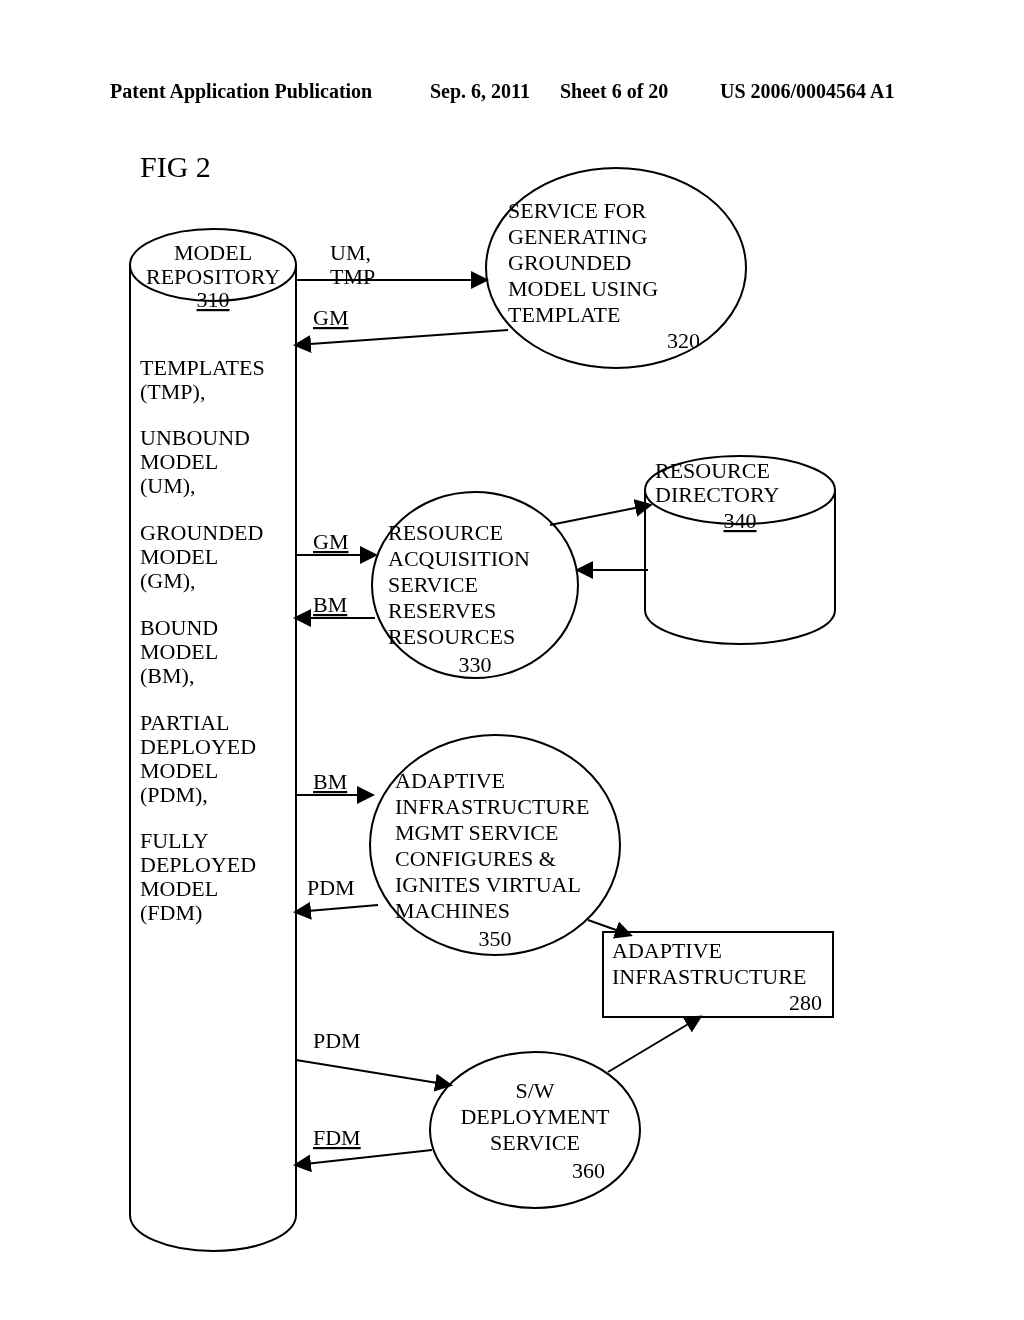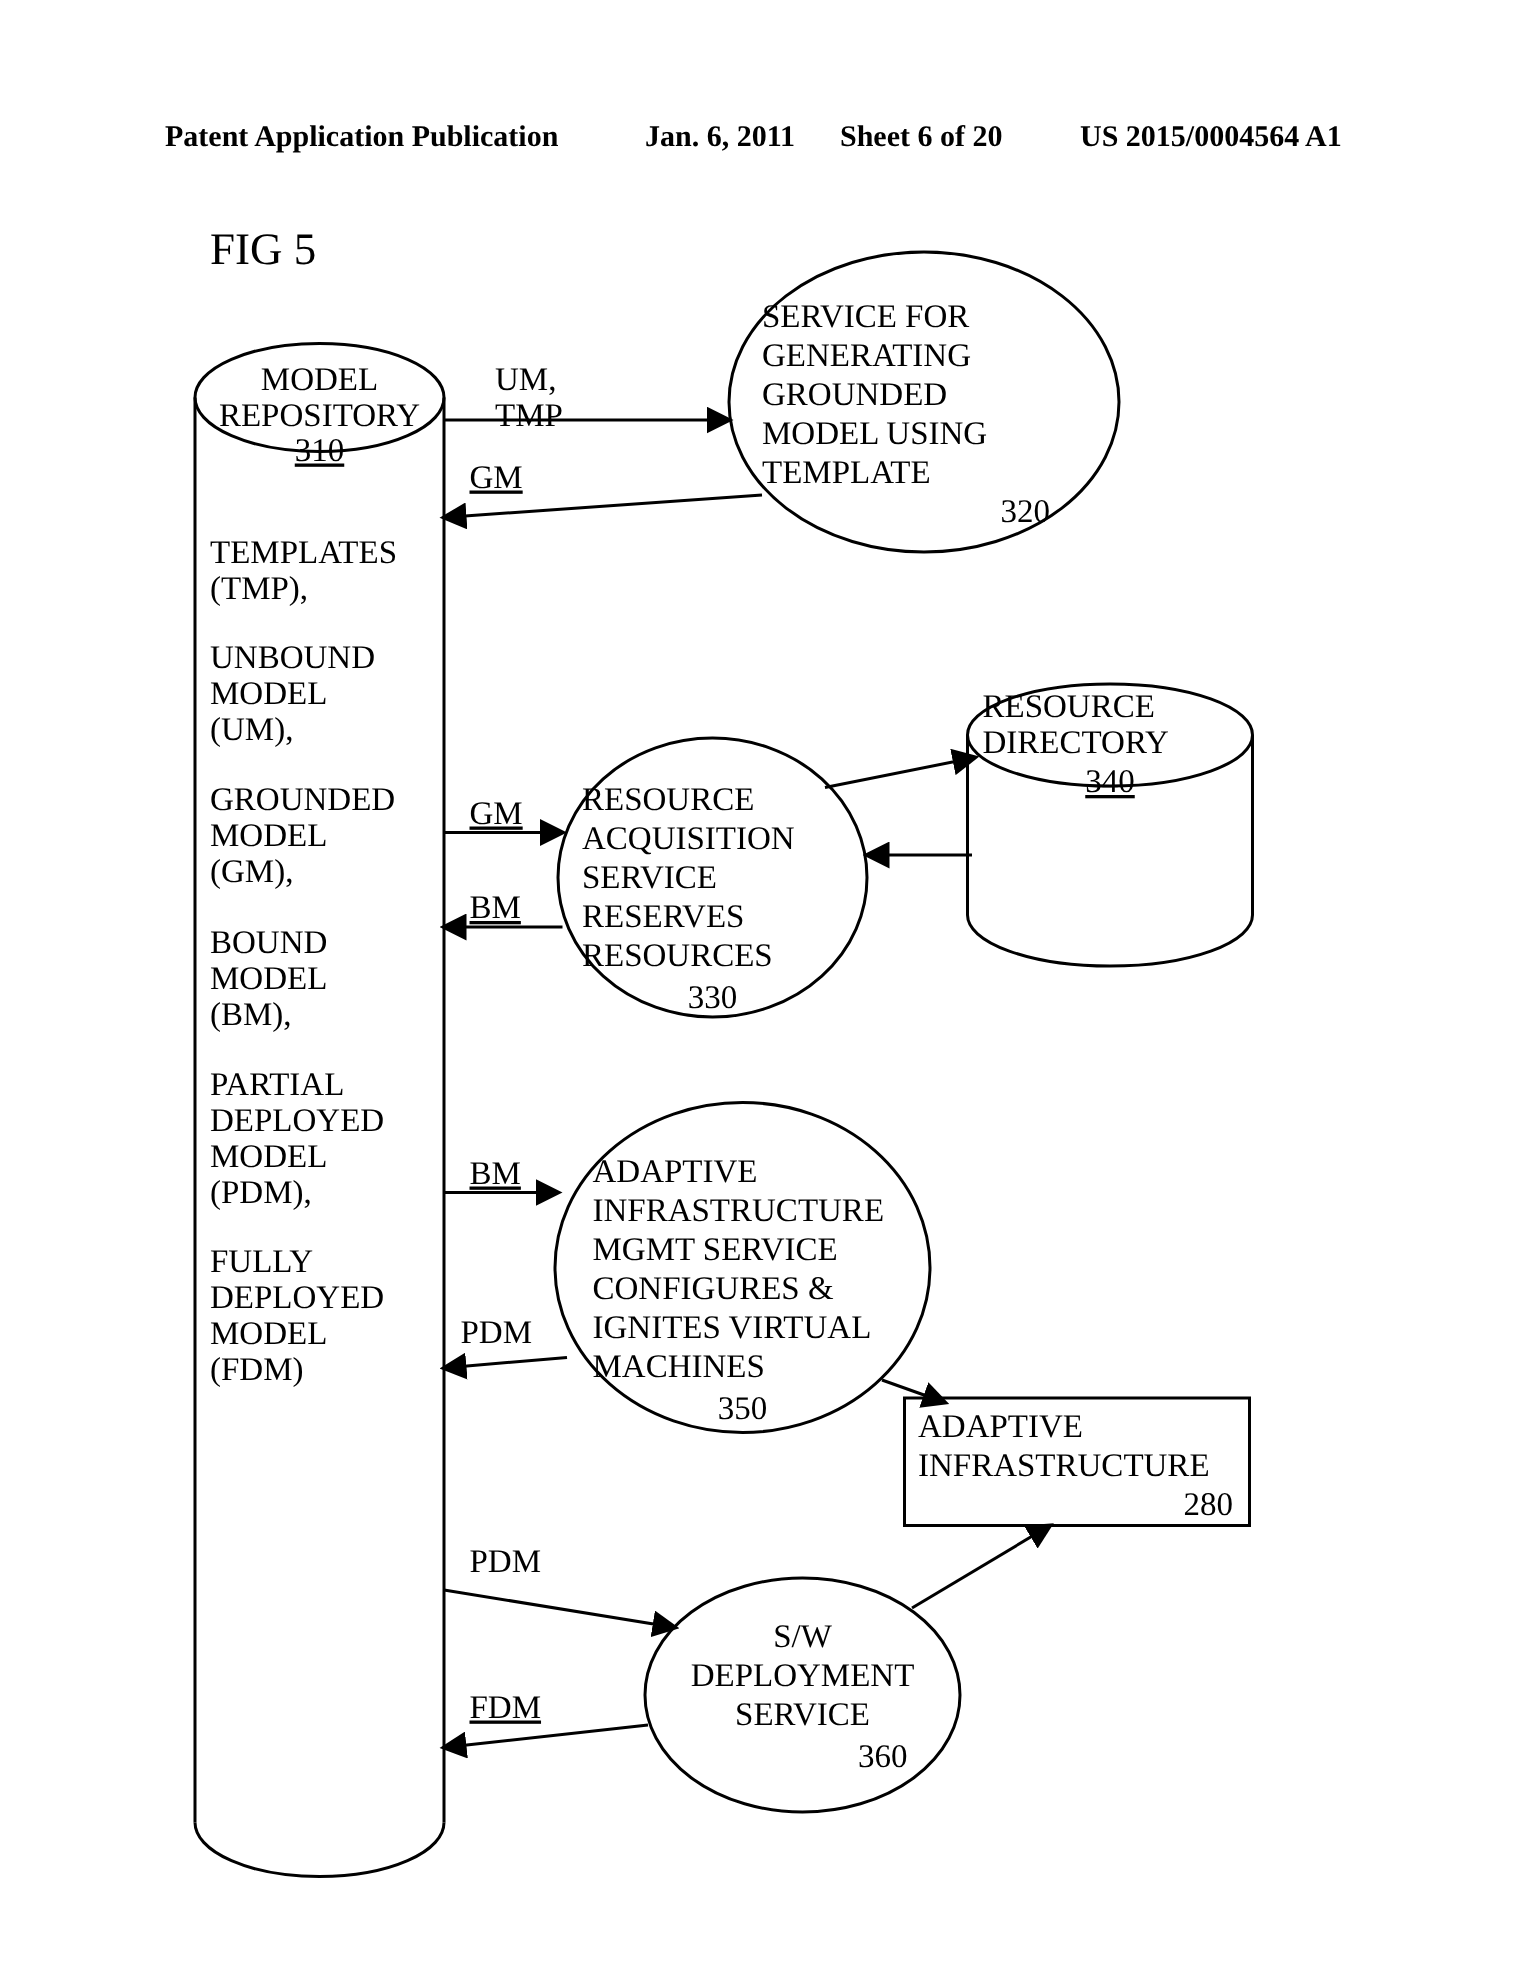--- a/index.html
+++ b/index.html
@@ -36,26 +36,26 @@
     fill: #000;
   }
 </style>
 </head>
 <body>
 
 <div class="page">
 
   <div class="hdr">
     <span style="left:110px;">Patent Application Publication</span>
-    <span style="left:430px;">Jan. 6, 2011</span>
+    <span style="left:430px;">Sep. 6, 2011</span>
     <span style="left:560px;">Sheet 6 of 20</span>
-    <span style="left:720px;">US 2015/0004564 A1</span>
+    <span style="left:720px;">US 2006/0004564 A1</span>
   </div>
 
-  <div class="figlbl" style="left:140px; top:150px;">FIG 5</div>
+  <div class="figlbl" style="left:140px; top:150px;">FIG 2</div>
 
   <svg width="1024" height="1320" viewBox="0 0 1024 1320">
     <defs>
       <marker id="ah" viewBox="0 0 12 12" refX="10" refY="6" markerWidth="9" markerHeight="9" orient="auto-start-reverse">
         <path d="M0,0 L12,6 L0,12 Z" fill="#000"></path>
       </marker>
     </defs>
 
     <g>
 

